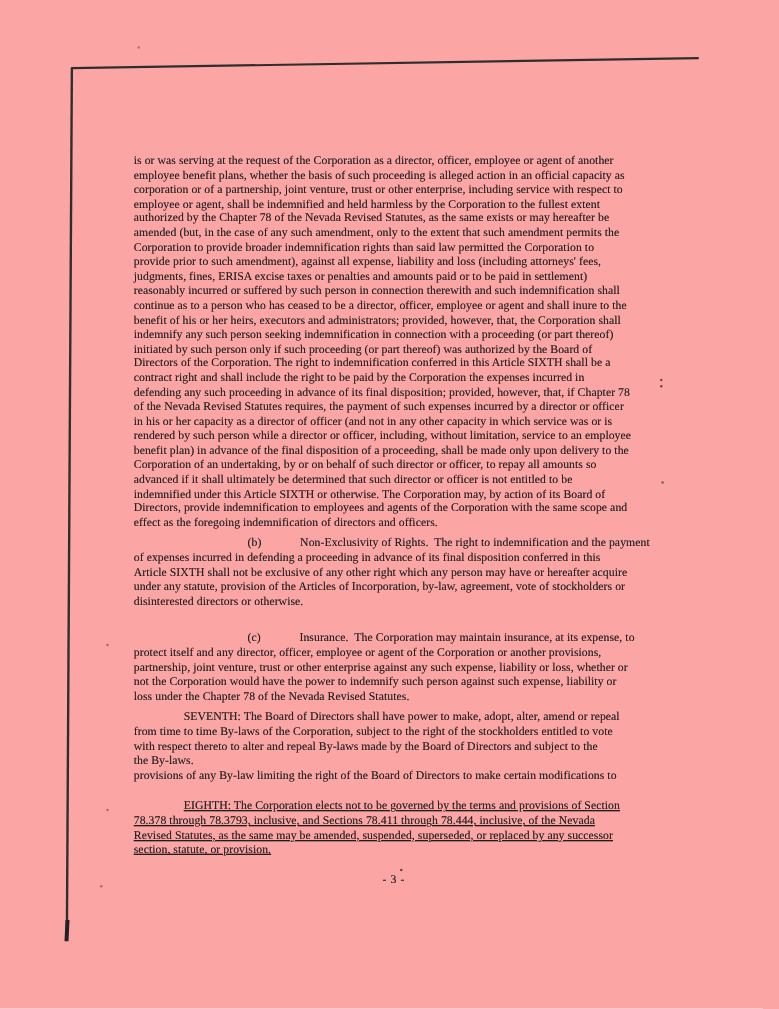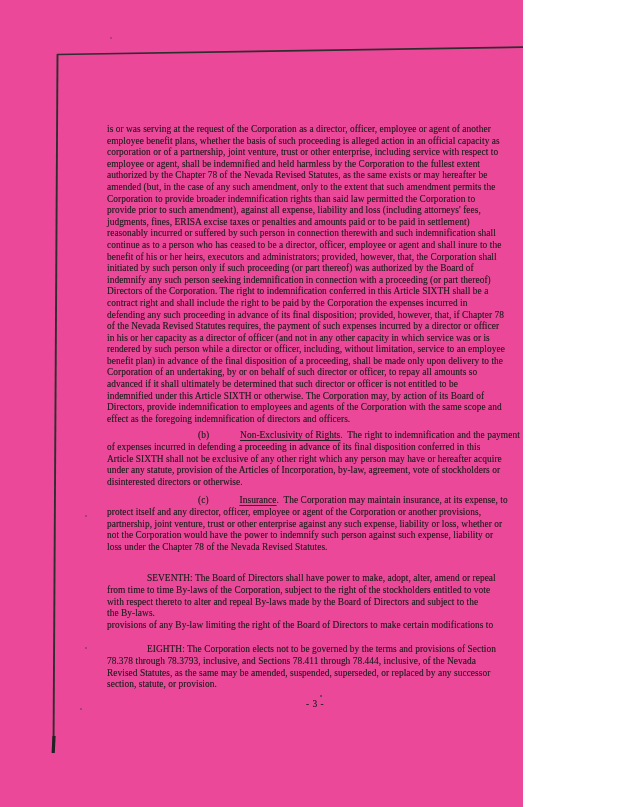--- a/index.html
+++ b/index.html
@@ -1,39 +1,39 @@
 <!DOCTYPE html>
 <html><head>
 <meta charset="utf-8">
 <style>
   html,body { margin:0; padding:0; background:#ffffff; }
   .scan-page {
     position:relative;
-    width:523px; height:807px;
-    background:#ec4899;
+    width:623px; height:807px;
+    background:#fca5a5;
     font-family:"Liberation Serif","DejaVu Serif",serif;
     color:#1f1f1f;
     overflow:hidden;
   }
   .border-lines { position:absolute; left:0; top:0; width:623px; height:807px; }
   .text-block {
     position:absolute; left:107px; top:124px; width:444px;
     font-size:9.4px; line-height:11.6px; letter-spacing:0.05px;
     text-shadow:0 0 0.5px rgba(25,25,25,0.45);
   }
   .para { margin:0; }
   .para .line, .para .cont div { white-space:pre; }
   .m5  { margin-top:5px; }
-  .m7  { margin-top:7px; }
-  .m11 { margin-top:20px; }
-  .m13 { margin-top:13px; }
+  .m7  { margin-top:18px; }
+  .m11 { margin-top:5px; }
+  .m13 { margin-top:13px;text-decoration:underline; }
   .indent-first > div:first-child { padding-left:40px; }
   .sub-indent { display:inline-block; width:91px; }
   .head-gap   { display:inline-block; width:31px; }
-  .u { text-decoration:underline; text-underline-offset:1.5px; text-decoration-thickness:0.8px; }
+  .u { text-underline-offset:1.5px; text-decoration-thickness:0.8px; }
   .page-number {
     position:absolute; left:306px; top:699px;
     font-size:9.4px; letter-spacing:0.5px;
     text-shadow:0 0 0.5px rgba(25,25,25,0.45);
     white-space:pre;
   }
   .speck { position:absolute; background:#3a3a3a; border-radius:50%; }
 </style>
 </head>
 <body>
@@ -63,22 +63,22 @@
         <div>corporation or of a partnership, joint venture, trust or other enterprise, including service with respect to</div>
         <div>employee or agent, shall be indemnified and held harmless by the Corporation to the fullest extent</div>
         <div>authorized by the Chapter 78 of the Nevada Revised Statutes, as the same exists or may hereafter be</div>
         <div>amended (but, in the case of any such amendment, only to the extent that such amendment permits the</div>
         <div>Corporation to provide broader indemnification rights than said law permitted the Corporation to</div>
         <div>provide prior to such amendment), against all expense, liability and loss (including attorneys' fees,</div>
         <div>judgments, fines, ERISA excise taxes or penalties and amounts paid or to be paid in settlement)</div>
         <div>reasonably incurred or suffered by such person in connection therewith and such indemnification shall</div>
         <div>continue as to a person who has ceased to be a director, officer, employee or agent and shall inure to the</div>
         <div>benefit of his or her heirs, executors and administrators; provided, however, that, the Corporation shall</div>
+        <div>indemnify any such person seeking indemnification in connection with a proceeding (or part thereof)</div>
         <div>initiated by such person only if such proceeding (or part thereof) was authorized by the Board of</div>
-        <div>indemnify any such person seeking indemnification in connection with a proceeding (or part thereof)</div>
         <div>Directors of the Corporation.  The right to indemnification conferred in this Article SIXTH shall be a</div>
         <div>contract right and shall include the right to be paid by the Corporation the expenses incurred in</div>
         <div>defending any such proceeding in advance of its final disposition; provided, however, that, if Chapter 78</div>
         <div>of the Nevada Revised Statutes requires, the payment of such expenses incurred by a director or officer</div>
         <div>in his or her capacity as a director of officer (and not in any other capacity in which service was or is</div>
         <div>rendered by such person while a director or officer, including, without limitation, service to an employee</div>
         <div>benefit plan) in advance of the final disposition of a proceeding, shall be made only upon delivery to the</div>
         <div>Corporation of an undertaking, by or on behalf of such director or officer, to repay all amounts so</div>
         <div>advanced if it shall ultimately be determined that such director or officer is not entitled to be</div>
         <div>indemnified under this Article SIXTH or otherwise.  The Corporation may, by action of its Board of</div>

